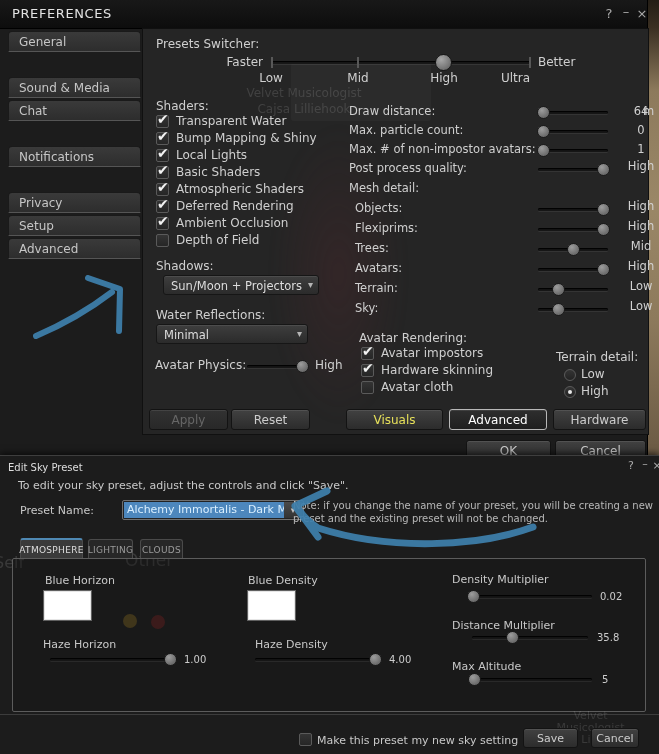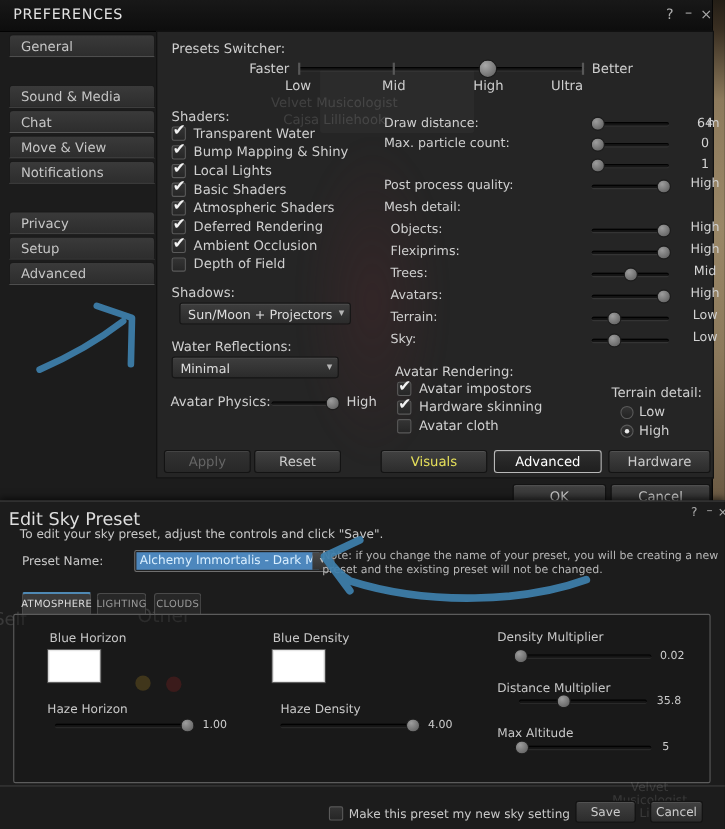--- a/index.html
+++ b/index.html
@@ -104,21 +104,20 @@
   <div id="prefs-titlebar" class="abs">
     <span class="abs win-title" style="left:12px;top:6px">PREFERENCES</span>
     <span class="abs win-ctl" style="left:602px;top:6px">?</span>
     <span class="abs win-ctl" style="left:619px;top:4px">–</span>
     <span class="abs win-ctl" style="left:635px;top:6px">×</span>
   </div>
 
   <div class="abs side-tab" style="top:31px">General</div>
   <div class="abs side-tab" style="top:100px">Chat</div>
   <div class="abs side-tab" style="top:77px">Sound &amp; Media</div>
-  <div class="abs side-tab" style="top:123px">Move &amp; View</div>
   <div class="abs side-tab" style="top:146px">Notifications</div>
   <div class="abs side-tab" style="top:192px">Privacy</div>
   <div class="abs side-tab" style="top:215px">Setup</div>
   <div class="abs side-tab" style="top:238px">Advanced</div>
 
   <div id="content" class="abs">
     <div id="ghost-box" class="abs"></div>
     <div id="ghost-blob" class="abs"></div>
     <div class="abs ghost" style="left:96px;top:56px;width:130px;text-align:center;font-size:12px;line-height:16px">
       <span>Velvet Musicologist</span><br>
@@ -194,20 +193,21 @@
       </div>
     <span class="abs pval" style="left:467px;top:75px">64</span>
     <span class="abs lbl-sm" style="left:500px;top:75px">m</span>
 
     <span class="abs lbl-sm" style="left:206px;top:94px">Max. particle count:</span>
     <div class="abs track" style="left:395px;top:96px;width:70px">
         <span class="thumb" style="left:9%"></span>
       </div>
     <span class="abs pval" style="left:467px;top:94px">0</span>
 
+    <span class="abs lbl-sm" style="left:206px;top:113px">Max. # of non-impostor avatars:</span>
     <div class="abs track" style="left:395px;top:115px;width:70px">
         <span class="thumb" style="left:9%"></span>
       </div>
     <span class="abs pval" style="left:467px;top:113px">1</span>
 
     <span class="abs lbl-sm" style="left:206px;top:132px">Post process quality:</span>
     <div class="abs track" style="left:395px;top:134px;width:70px">
         <span class="thumb" style="left:94%"></span>
       </div>
     <span class="abs pval" style="left:467px;top:130px">High</span>
@@ -275,21 +275,21 @@
     <div class="abs btn yellow" style="left:203px;top:380px;width:97px;height:21px">Visuals</div>
     <div class="abs btn emph" style="left:306px;top:380px;width:98px;height:21px">Advanced</div>
     <div class="abs btn" style="left:410px;top:380px;width:93px;height:21px">Hardware</div>
   </div>
 
   <div class="abs btn" style="left:466px;top:440px;width:85px;height:22px">OK</div>
   <div class="abs btn" style="left:555px;top:440px;width:91px;height:22px">Cancel</div>
 </div>
 
 <div id="sky" class="abs">
-  <span class="abs" style="left:8px;top:6px;font-size:16px;color:#dedede">Edit Sky Preset</span>
+  <span class="abs" style="left:8px;top:6px;font-size:10px;color:#dedede">Edit Sky Preset</span>
   <span class="abs win-ctl" style="left:624px;top:3px;font-size:11px">?</span>
   <span class="abs win-ctl" style="left:638px;top:1px;font-size:11px">–</span>
   <span class="abs win-ctl" style="left:650px;top:3px;font-size:11px">×</span>
 
   <span class="abs sky-lbl" style="left:18px;top:23px">To edit your sky preset, adjust the controls and click "Save".</span>
 
   <span class="abs sky-lbl" style="left:20px;top:48px">Preset Name:</span>
   <div class="abs preset-combo" style="left:122px;top:44px;width:182px">
     <span class="preset-text">Alchemy Immortalis - Dark Mist</span>
     <span class="preset-arrow-btn">▾</span>

